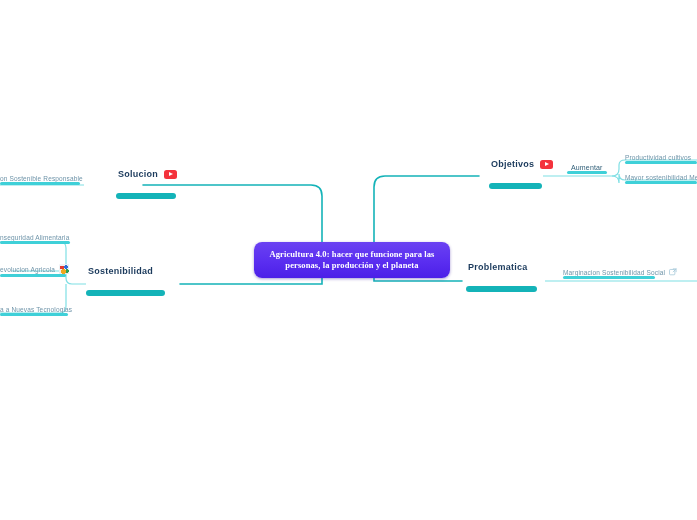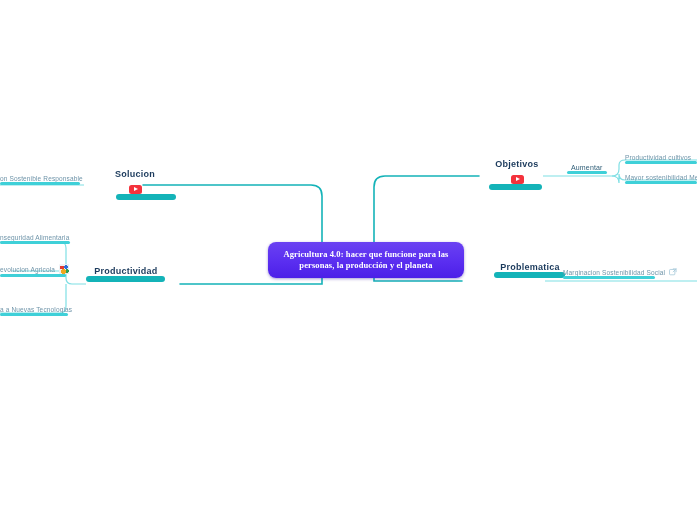--- a/index.html
+++ b/index.html
@@ -9,21 +9,21 @@
     font-family:"Liberation Sans", sans-serif;
     overflow:hidden;
     position:relative;
   }
   #canvas{position:absolute;inset:0;width:697px;height:520px;}
   #links{position:absolute;left:0;top:0;width:697px;height:520px;pointer-events:none;}
 
   
   .center-node{
     position:absolute;
-    left:268px;top:242px;
+    left:254px;top:242px;
     width:196px;height:36px;
     border-radius:8px;
     background:linear-gradient(180deg,#6a41f2 0%,#5a2ef0 55%,#4c1fe8 100%);
     box-shadow:0 1px 3px rgba(60,30,160,.45);
     display:flex;align-items:center;justify-content:center;
     text-align:center;
     color:#ffffff;
     font-family:"Liberation Serif", serif;
     font-weight:bold;
     font-size:8.5px;
@@ -41,22 +41,21 @@
   }
   .branch-label{
     font-size:9px;
     font-weight:bold;
     color:#1b3a5c;
     letter-spacing:.25px;
     white-space:nowrap;
     display:flex;
     align-items:center;
     gap:6px;
-    padding:0 2px 0 2px;
-    flex-direction:column;
+    padding:0 2px 14px 2px;
   }
   .branch-underline{
     height:6px;
     border-radius:3px;
     background:#14b3b8;
   }
 
   
   .leaf{
     position:absolute;
@@ -154,21 +153,21 @@
     <div class="branch-underline" style="width:60px;"></div>
   </div>
 
   <div class="leaf dim" style="left:0px;top:175px;width:80px;">
     <span>on Sostenible Responsable</span>
     <span class="leaf-underline" style="width:80px;"></span>
   </div>
 
   <div class="branch" style="left:86px;top:266px;width:80px;">
     <div class="branch-label">
-      <span>Productividad</span>
+      <span>Sostenibilidad</span>
     </div>
     <div class="branch-underline" style="width:79px;"></div>
   </div>
 
   <div class="leaf dim" style="left:0px;top:234px;width:70px;">
     <span>nseguridad Alimentaria</span>
     <span class="leaf-underline" style="width:70px;"></span>
   </div>
 
   <div class="leaf dim" style="left:0px;top:264px;width:66px;">
@@ -198,21 +197,21 @@
   <div class="leaf dim" style="left:625px;top:154px;width:70px;">
     <span>Productividad cultivos</span>
     <span class="leaf-underline" style="width:72px;"></span>
   </div>
 
   <div class="leaf dim" style="left:625px;top:174px;width:72px;">
     <span>Mayor sostenibilidad Mec</span>
     <span class="leaf-underline" style="width:72px;"></span>
   </div>
 
-  <div class="branch" style="left:494px;top:262px;width:72px;">
+  <div class="branch" style="left:466px;top:262px;width:72px;">
     <div class="branch-label">
       <span>Problematica</span>
     </div>
     <div class="branch-underline" style="width:71px;"></div>
   </div>
 
   <div class="leaf dim" style="left:563px;top:268px;width:105px;">
     <span>Marginacion Sostenibilidad Social</span>
     <svg class="ext-icon" viewBox="0 0 12 12">
       <rect x="0.8" y="2.2" width="8" height="8" rx="1.2" fill="none" stroke="#9ec4d6" stroke-width="1.1"></rect>

